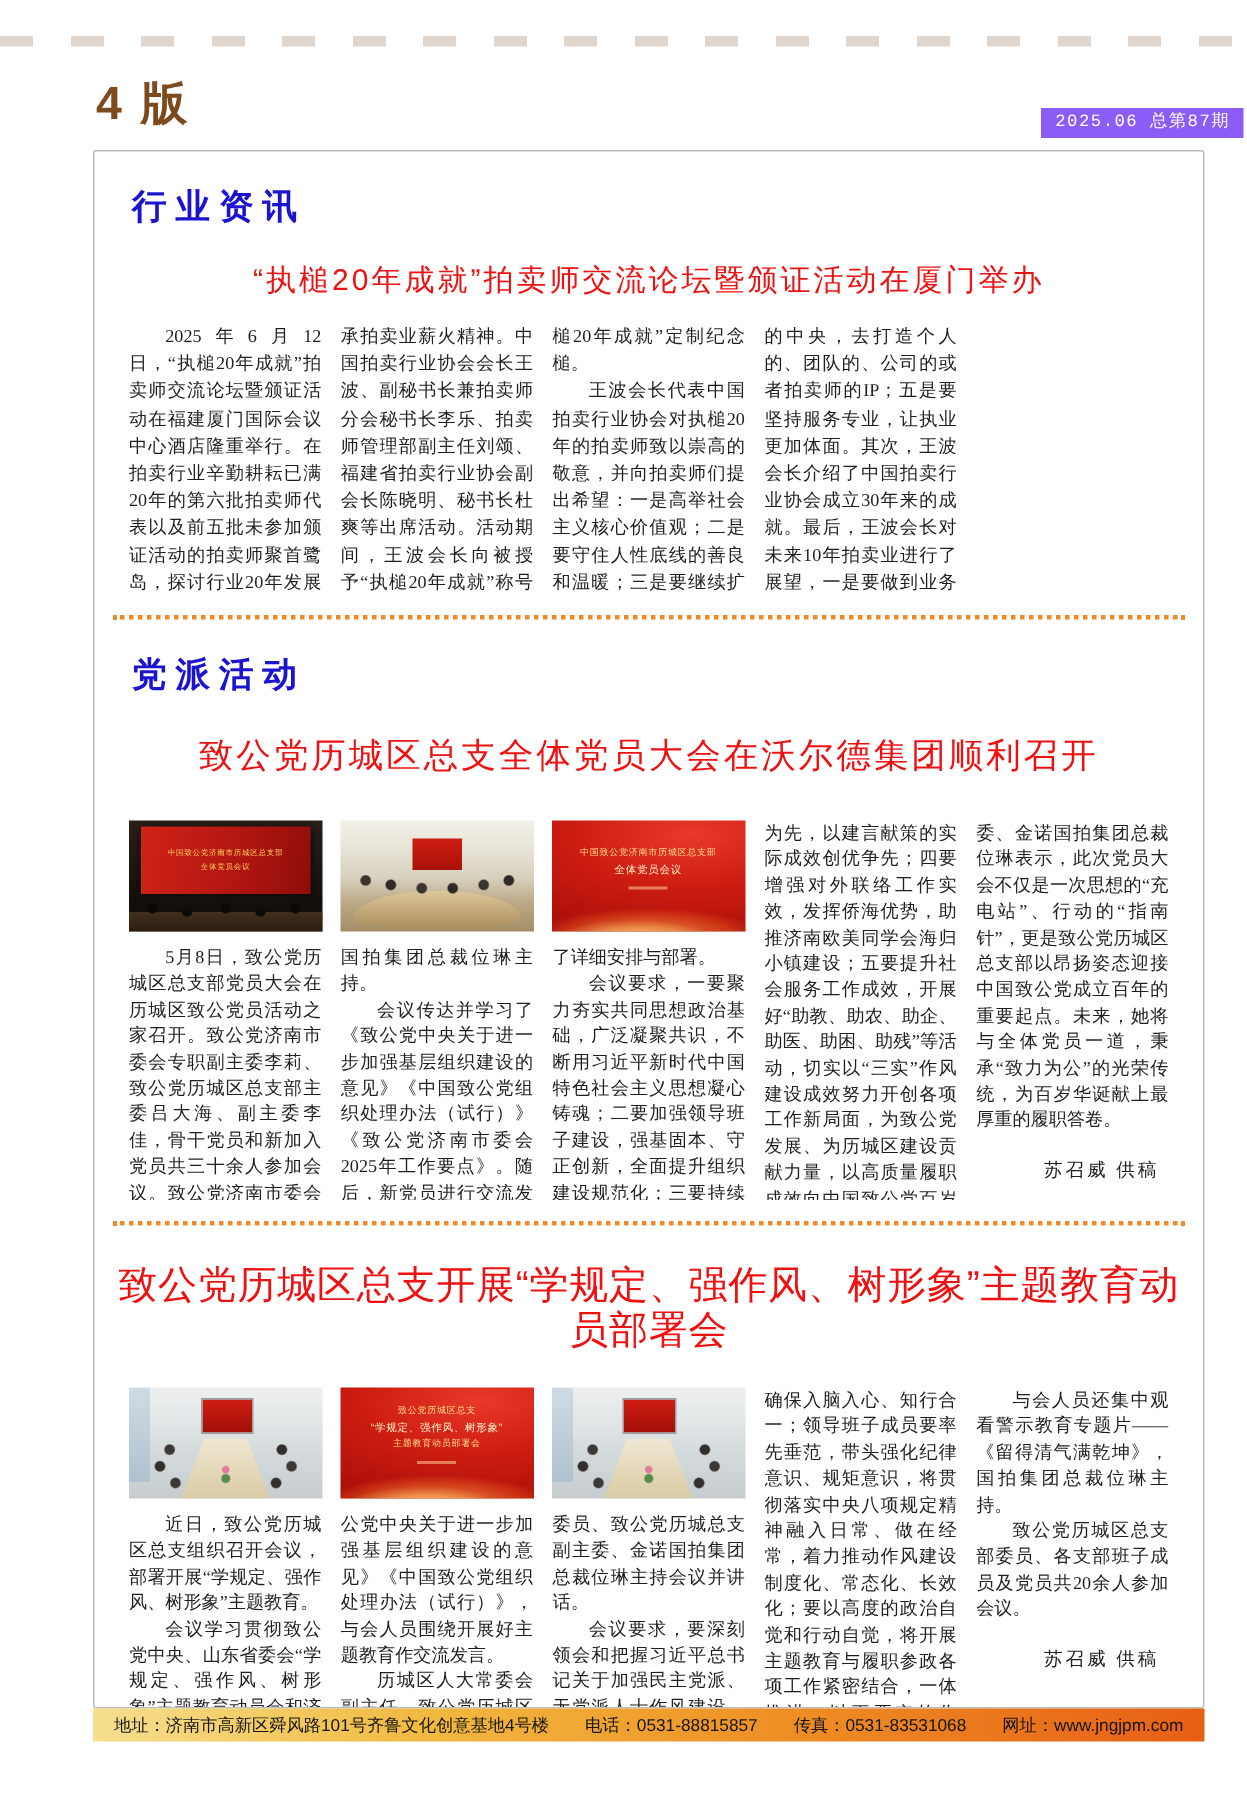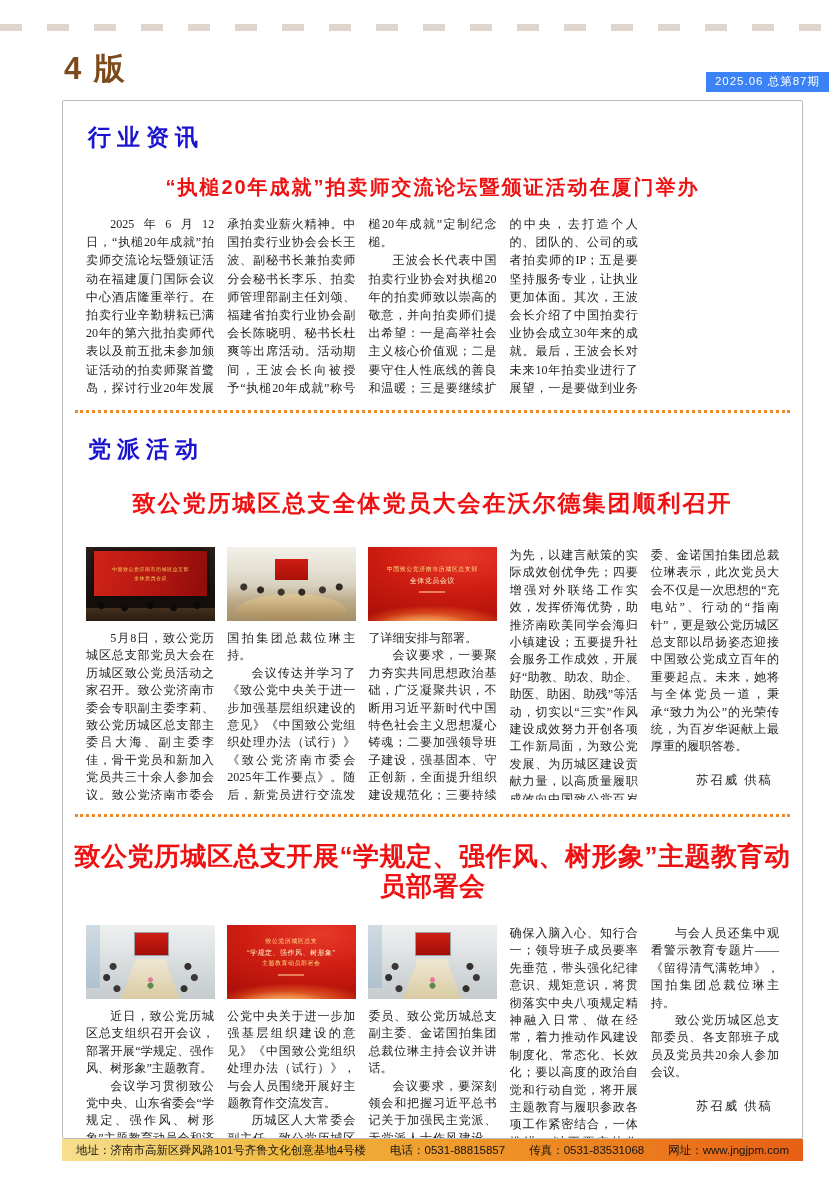--- a/index.html
+++ b/index.html
@@ -4,30 +4,30 @@
 <style>
   html,body{margin:0;padding:0;background:#fff;}
   .page{position:relative;width:831px;height:1200px;background:#ffffff;overflow:hidden;
         font-family:"Liberation Serif","DejaVu Serif",serif;}
 
   .top-dashes{position:absolute;left:0;top:24px;width:100%;height:7px;
     background:repeating-linear-gradient(90deg, rgba(150,118,88,.30) 0 22px, transparent 22px 47px);}
 
   .page-label{position:absolute;left:64px;top:48px;font-size:31px;font-weight:bold;color:#7c4a1d;
     font-family:"Liberation Sans","DejaVu Sans",sans-serif;letter-spacing:2px;}
-  .issue-badge{position:absolute;top:72px;right:2px;background:#3b82f6;color:#ffffff;
+  .issue-badge{position:absolute;top:72px;right:2px;background:#8b5cf6;color:#ffffff;
     font-size:11.5px;line-height:13px;padding:3px 9px 4px;letter-spacing:1px;
-    font-family:Liberation Sans, sans-serif;}
+    font-family:Liberation Mono, monospace;}
 
   .sheet{position:absolute;left:62px;top:100px;width:741px;height:1039px;border:1px solid #bcbcbc;
     background:#fff;box-sizing:border-box;overflow:hidden;border-radius:2px;}
 
   .sec-title{color:#1a13cf;font-size:23px;line-height:30px;font-weight:bold;letter-spacing:6px;
     margin:22px 0 0 25px;}
-  .headline{text-align:center;color:#ef1111;font-weight:bold;
+  .headline{text-align:center;color:#ef1111;font-weight:normal;
     font-family:"Liberation Sans","DejaVu Sans",sans-serif;}
   .h1{font-size:20px;line-height:28px;letter-spacing:2px;margin:20px 10px 0;}
   .h2{font-size:23px;line-height:32px;letter-spacing:2px;margin:22px 10px 0;}
   .h3{font-size:26px;line-height:30px;letter-spacing:0.5px;margin:24px 6px 0;}
 
   .artwrap{margin:14px 23px 0;}
   .art-1{margin-top:28px;}
   .art-2{margin-top:24px;}
   .artgrid{display:grid;grid-template-columns:repeat(5,1fr);column-gap:13px;}
   .photos{grid-column:1/4;grid-row:1;display:flex;gap:12px;margin-bottom:9px;}

